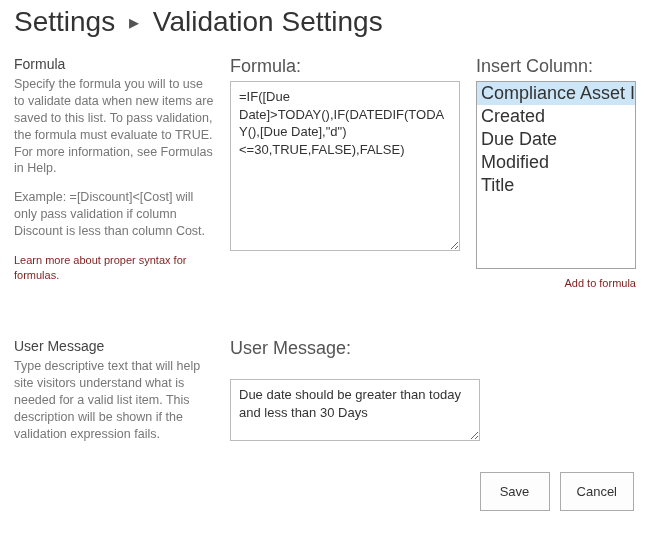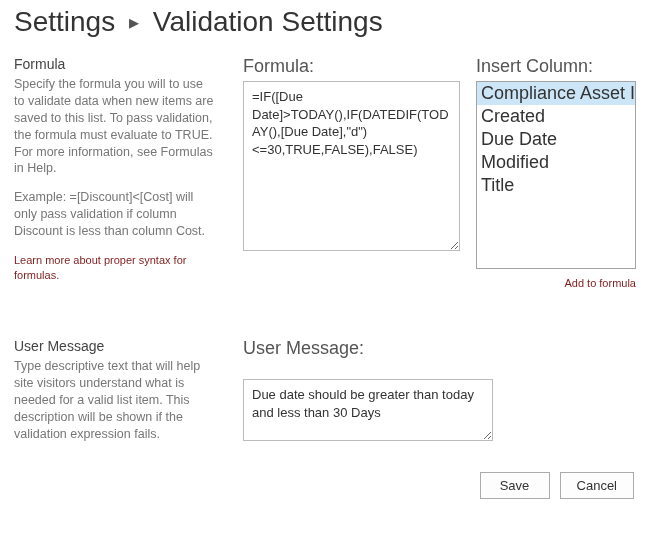--- a/index.html
+++ b/index.html
@@ -33,21 +33,21 @@
     vertical-align: 2px;
     color: #555;
   }
   .sections {
     display: flex;
     flex-direction: column;
     gap: 48px;
   }
   .section {
     display: flex;
-    gap: 29px;
+    gap: 16px;
   }
   .left {
     width: 200px;
     flex-shrink: 0;
   }
   .section-title {
     color: #444;
     font-size: 14px;
     margin-bottom: 4px;
   }
@@ -128,21 +128,21 @@
     justify-content: flex-end;
     gap: 10px;
     margin-top: 30px;
     padding-right: 2px;
   }
   button {
     font-family: "Segoe UI", Arial, sans-serif;
     font-size: 13px;
     background: #fdfdfd;
     border: 1px solid #ababab;
-    padding: 5px 16px;
+    padding: 11px 16px;
     min-width: 70px;
     cursor: pointer;
     color: #333;
     text-align: center;
   }
 </style>
 </head>
 <body>
 
 <div class="page">

